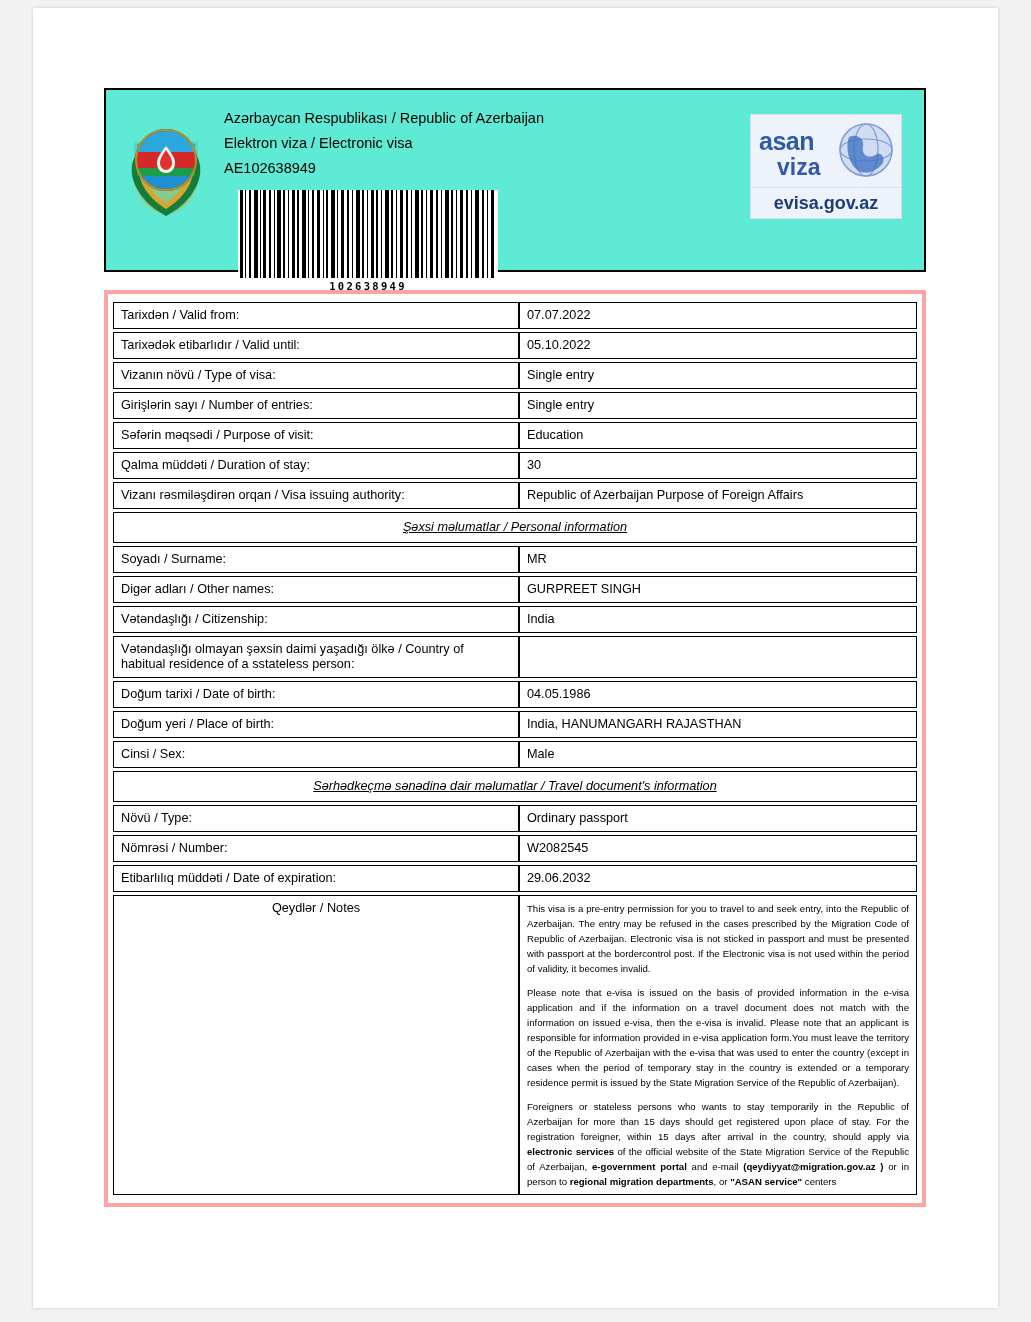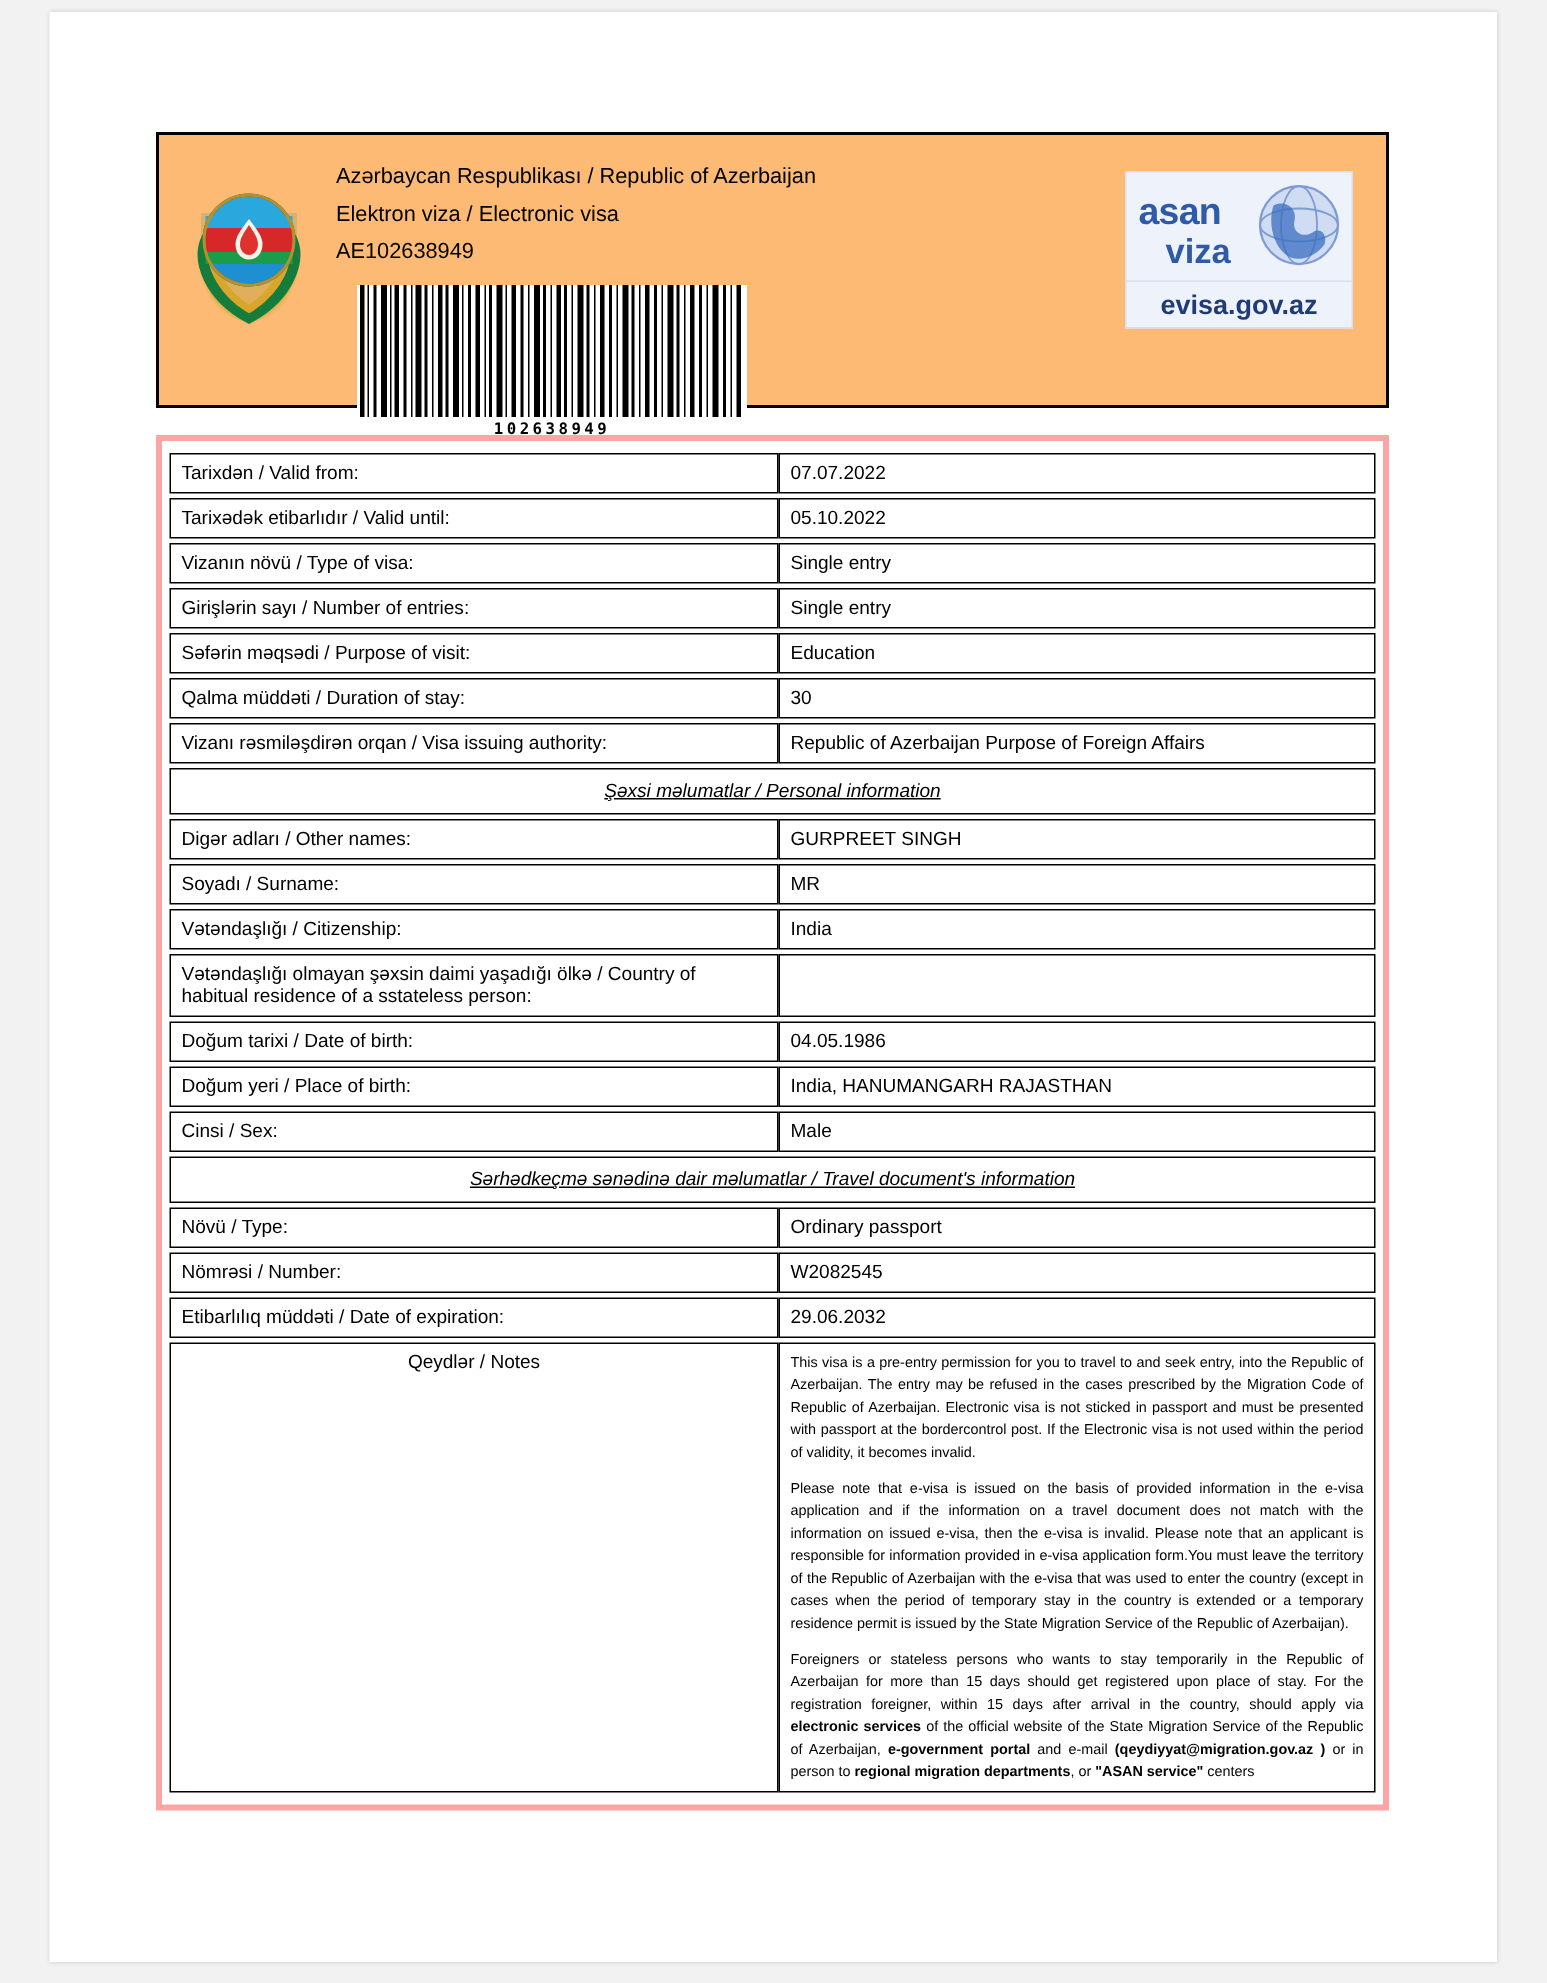--- a/index.html
+++ b/index.html
@@ -31,21 +31,21 @@
     top: 80px;
     width: 822px;
   }
 
   
   .header-box {
     border: 2px solid #000;
     height: 184px;
     position: relative;
     box-sizing: border-box;
-    background: #fdba74;
+    background: #5eead4;
   }
   .emblem {
     position: absolute;
     left: 18px;
     top: 22px;
     width: 84px;
     height: 110px;
   }
   .header-text {
     position: absolute;
@@ -322,26 +322,26 @@
             <tr>
               <td class="lbl">Vizanı rəsmiləşdirən orqan / Visa issuing authority:</td>
               <td class="val">Republic of Azerbaijan Purpose of Foreign Affairs</td>
             </tr>
 
             <tr class="section">
               <td colspan="2"><span>Şəxsi məlumatlar / Personal information</span></td>
             </tr>
 
             <tr>
+              <td class="lbl">Soyadı / Surname:</td>
+              <td class="val">MR</td>
+            </tr>
+            <tr>
               <td class="lbl">Digər adları / Other names:</td>
               <td class="val">GURPREET SINGH</td>
-            </tr>
-            <tr>
-              <td class="lbl">Soyadı / Surname:</td>
-              <td class="val">MR</td>
             </tr>
             <tr>
               <td class="lbl">Vətəndaşlığı / Citizenship:</td>
               <td class="val">India</td>
             </tr>
             <tr>
               <td class="lbl">Vətəndaşlığı olmayan şəxsin daimi yaşadığı ölkə / Country of habitual residence of a sstateless person:</td>
               <td class="val"></td>
             </tr>
             <tr>

